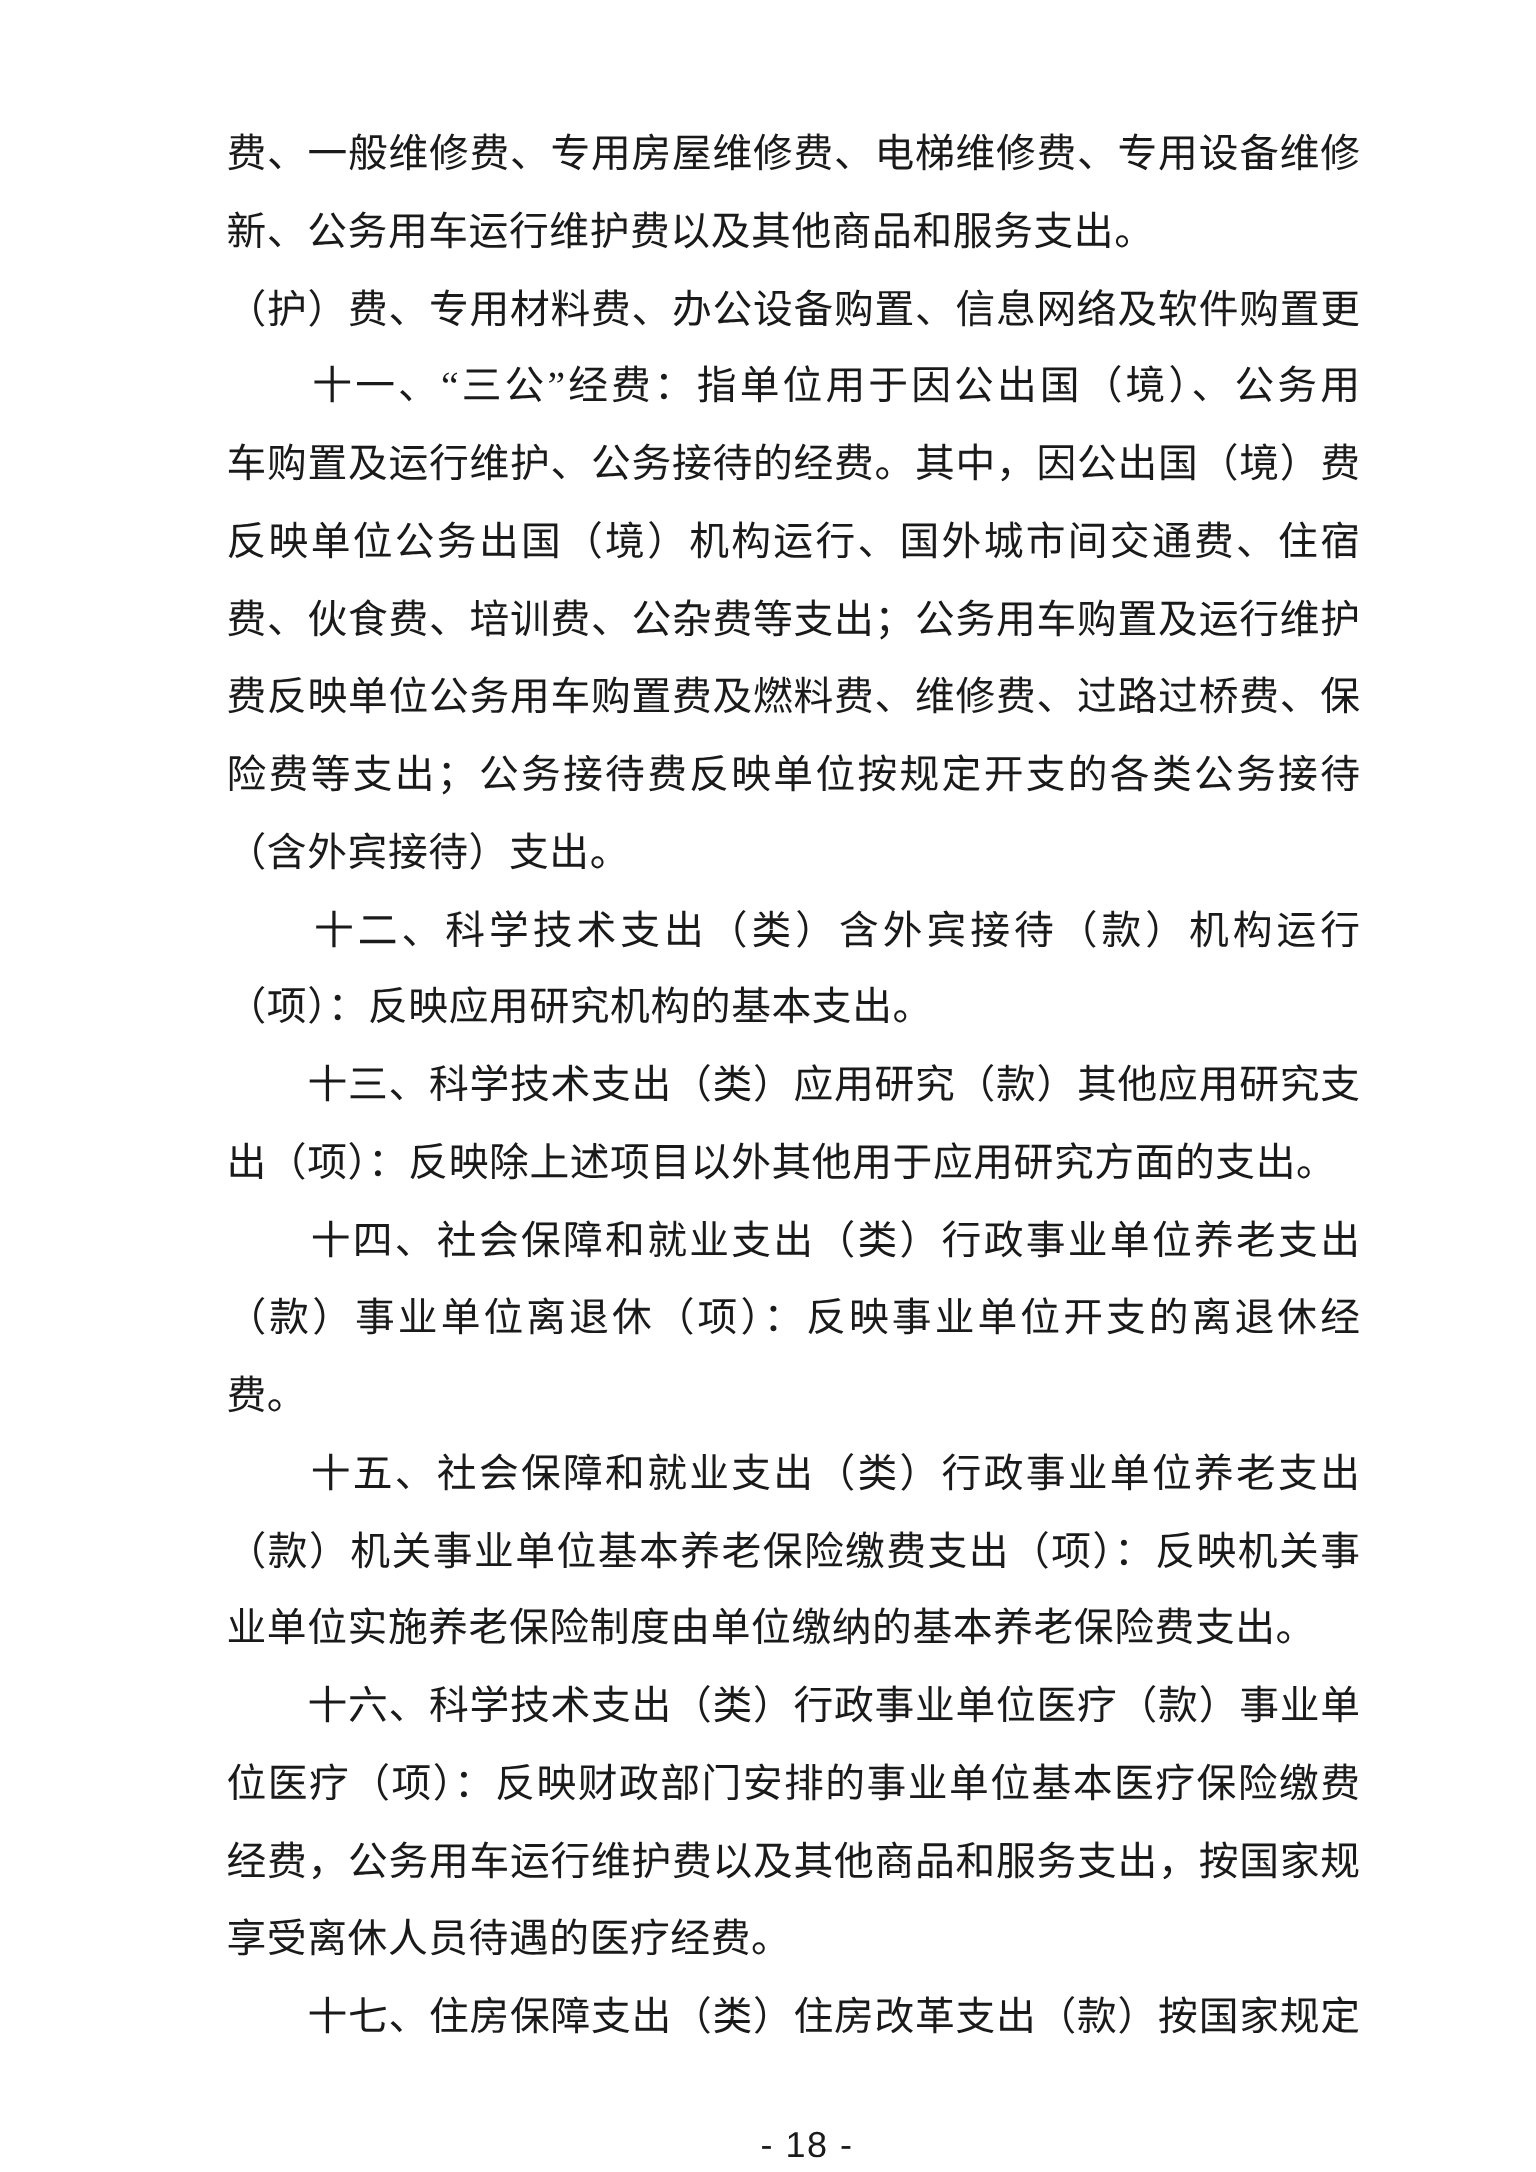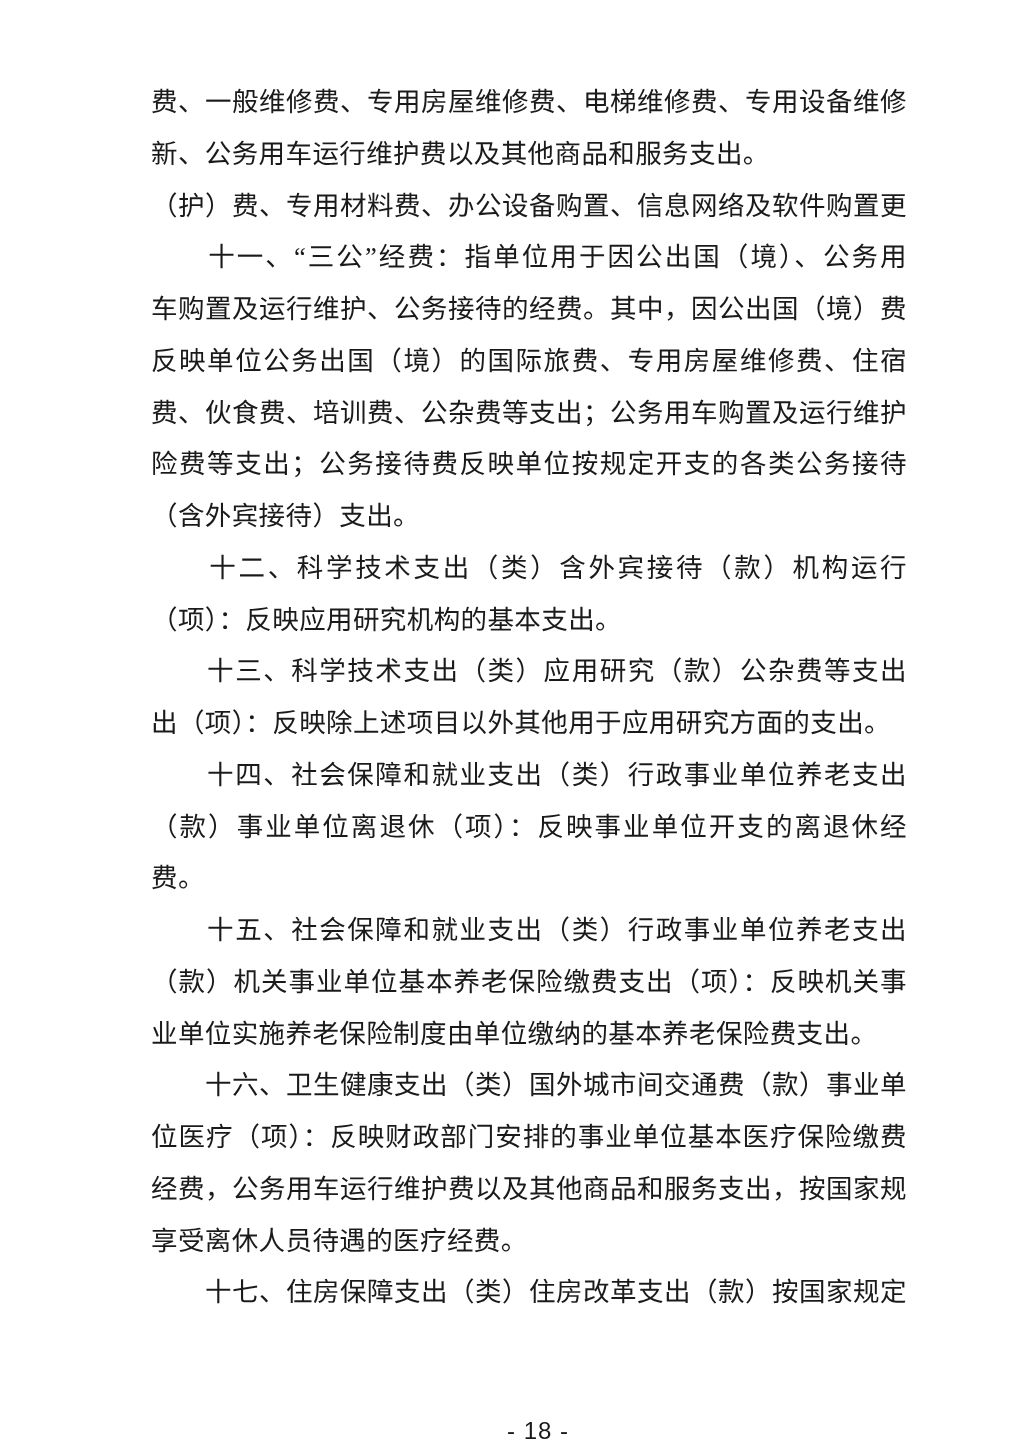--- a/index.html
+++ b/index.html
@@ -60,34 +60,35 @@
 </head>
 <body>
 
 <div class="page">
   <div class="text-block">
       <div class="line fill">费、一般维修费、专用房屋维修费、电梯维修费、专用设备维修</div>
       <div class="line plain">新、公务用车运行维护费以及其他商品和服务支出。</div>
       <div class="line fill">（护）费、专用材料费、办公设备购置、信息网络及软件购置更</div>
       <div class="line fill">　　十一、“三公”经费：指单位用于因公出国（境）、公务用</div>
       <div class="line fill">车购置及运行维护、公务接待的经费。其中，因公出国（境）费</div>
-      <div class="line fill">反映单位公务出国（境）的国际旅费、专用房屋维修费、住宿</div>
+      <div class="line fill">反映单位公务出国（境）机构运行、国外城市间交通费、住宿</div>
       <div class="line fill">费、伙食费、培训费、公杂费等支出；公务用车购置及运行维护</div>
+      <div class="line fill">费反映单位公务用车购置费及燃料费、维修费、过路过桥费、保</div>
       <div class="line fill">险费等支出；公务接待费反映单位按规定开支的各类公务接待</div>
       <div class="line plain">（含外宾接待）支出。</div>
       <div class="line fill">　　十二、科学技术支出（类）含外宾接待（款）机构运行</div>
       <div class="line plain">（项）：反映应用研究机构的基本支出。</div>
-      <div class="line fill">　　十三、科学技术支出（类）应用研究（款）公杂费等支出</div>
+      <div class="line fill">　　十三、科学技术支出（类）应用研究（款）其他应用研究支</div>
       <div class="line plain">出（项）：反映除上述项目以外其他用于应用研究方面的支出。</div>
       <div class="line fill">　　十四、社会保障和就业支出（类）行政事业单位养老支出</div>
       <div class="line fill">（款）事业单位离退休（项）：反映事业单位开支的离退休经</div>
       <div class="line plain">费。</div>
       <div class="line fill">　　十五、社会保障和就业支出（类）行政事业单位养老支出</div>
       <div class="line fill">（款）机关事业单位基本养老保险缴费支出（项）：反映机关事</div>
       <div class="line plain">业单位实施养老保险制度由单位缴纳的基本养老保险费支出。</div>
-      <div class="line fill">　　十六、卫生健康支出（类）国外城市间交通费（款）事业单</div>
+      <div class="line fill">　　十六、科学技术支出（类）行政事业单位医疗（款）事业单</div>
       <div class="line fill">位医疗（项）：反映财政部门安排的事业单位基本医疗保险缴费</div>
       <div class="line fill">经费，公务用车运行维护费以及其他商品和服务支出，按国家规定</div>
       <div class="line plain">享受离休人员待遇的医疗经费。</div>
       <div class="line fill">　　十七、住房保障支出（类）住房改革支出（款）按国家规定</div>
     </div>
   <div class="page-number">- 18 -</div>
 </div>
 
 </body></html>

